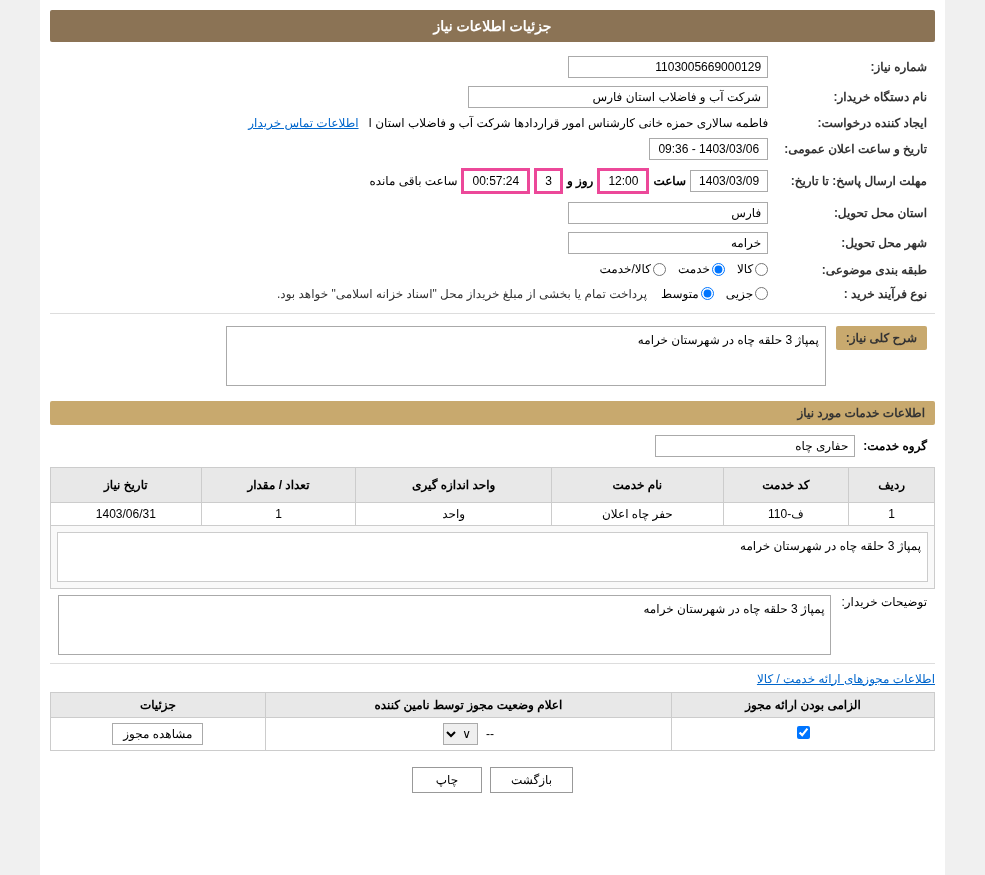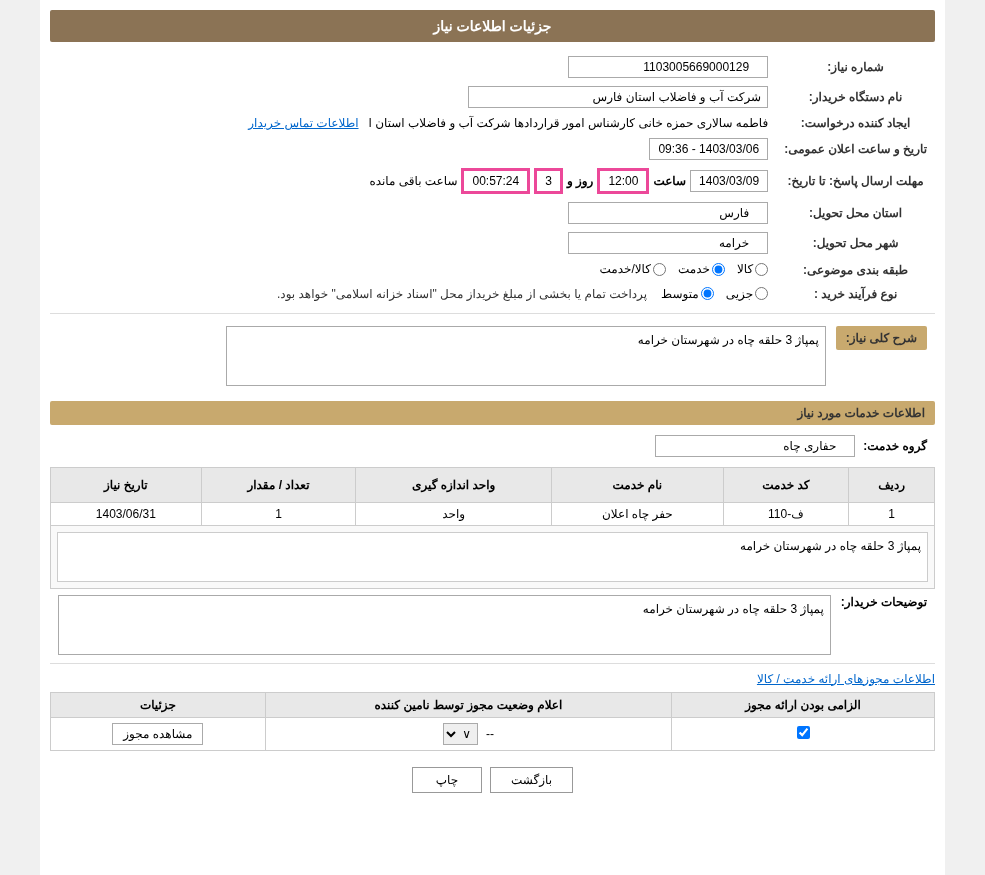--- a/index.html
+++ b/index.html
@@ -37,33 +37,33 @@
     .info-table {
       width: 100%;
       border-collapse: collapse;
       margin-bottom: 6px;
     }
     .info-table td {
       padding: 4px 8px;
       vertical-align: middle;
     }
     .label-cell {
-      text-align: center;
+      text-align: right;
       white-space: nowrap;
       color: #333;
       font-weight: bold;
       width: 130px;
     }
     .value-cell {
       text-align: right;
     }
     .input-box {
       border: 1px solid #aaa;
       background: #fff;
-      padding: 3px 18px;
+      padding: 3px 6px;
       display: inline-block;
       min-width: 200px;
     }
     .input-box-wide {
       border: 1px solid #aaa;
       background: #fff;
       padding: 3px 6px;
       display: inline-block;
       width: 300px;
     }
@@ -356,21 +356,21 @@
         <td colspan="6" style="text-align:right; padding:6px;">
           <div style="min-height:50px; border:1px solid #ccc; background:#fff; padding:6px; text-align:right;">
             <span>پمپاژ 3 حلقه چاه در شهرستان خرامه</span>
           </div>
         </td>
       </tr>
     </tbody>
   </table>
 
   <div class="notes-section" style="padding: 0 8px;">
-    <span style="font-weight:bold; white-space:nowrap;">توضیحات خریدار:</span>
+    <span style="font-weight:normal; white-space:nowrap;">توضیحات خریدار:</span>
     <textarea class="buyer-notes" readonly="" style="height: 60px; resize: none; direction: rtl; font-family: Tahoma, Arial, sans-serif; font-size: 12px;">پمپاژ 3 حلقه چاه در شهرستان خرامه</textarea>
   </div>
 
   <hr class="divider">
 
   <div style="margin:6px 0;">
     <span class="link-text">اطلاعات مجوزهای ارائه خدمت / کالا</span>
   </div>
 
   <table class="permit-table">

